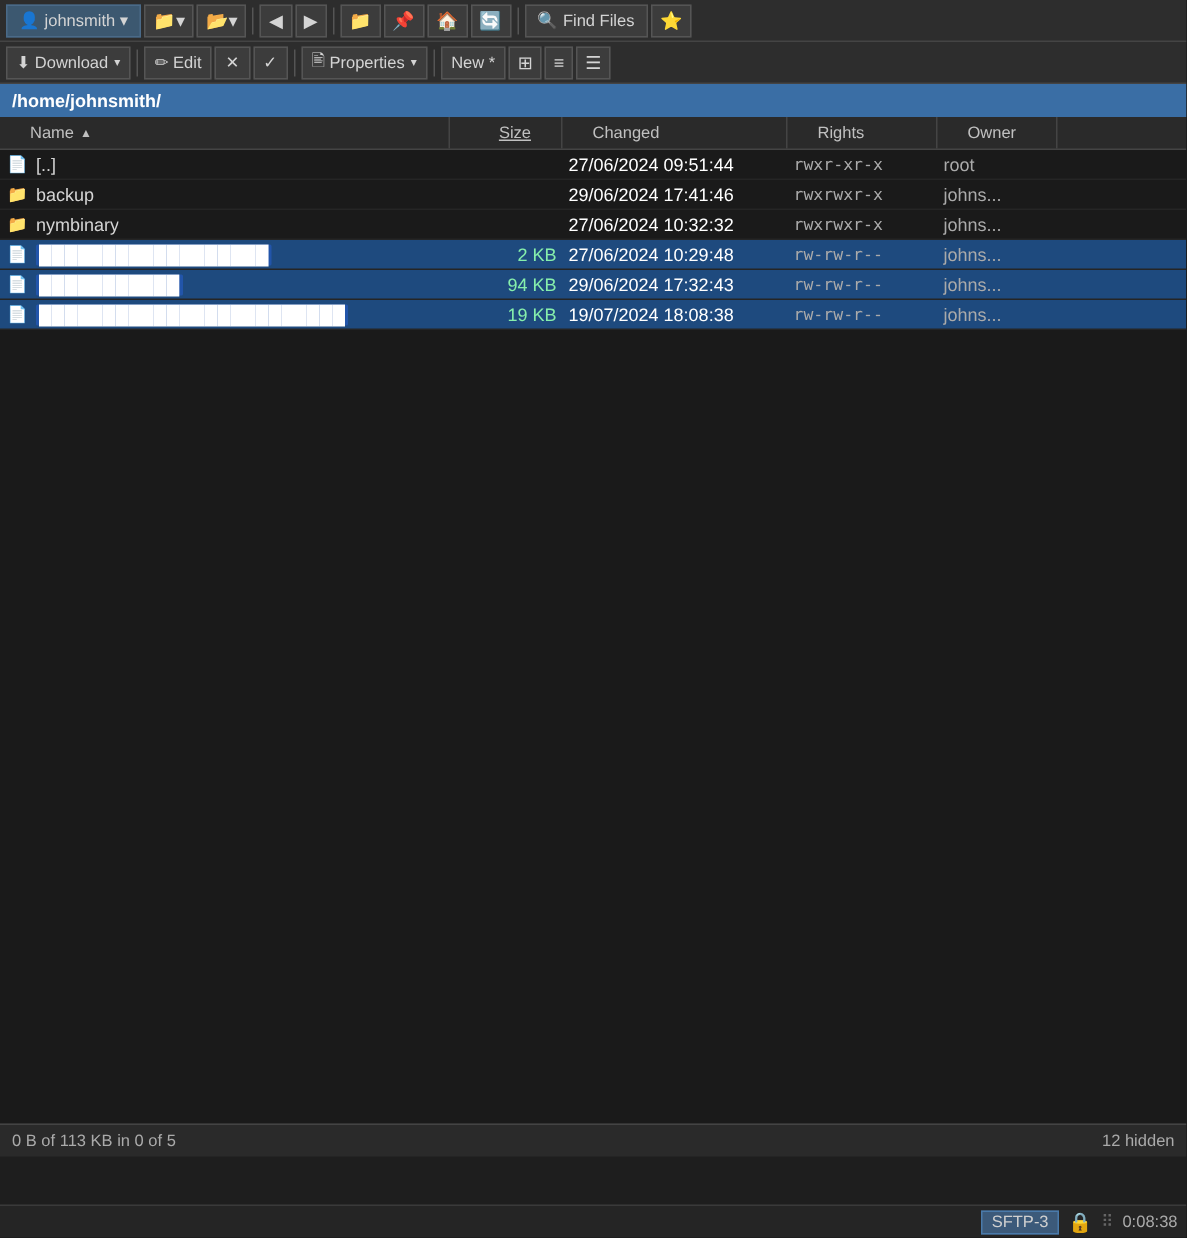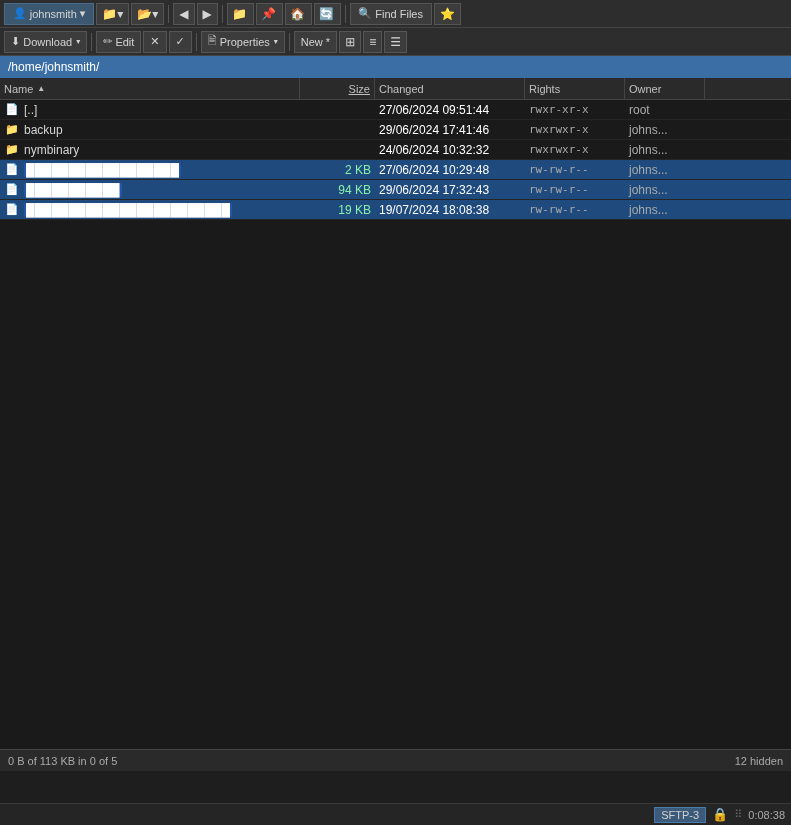--- a/index.html
+++ b/index.html
@@ -61,21 +61,21 @@
       font-size: 8px;
       margin-left: 1px;
     }
 
     
     .address-bar {
       background: #3a6ea5;
       color: #fff;
       padding: 3px 8px;
       font-size: 12px;
-      font-weight: 400;
+      font-weight: 700;
       height: 22px;
       display: flex;
       align-items: center;
     }
 
     
     .file-list-container {
       flex: 1;
       display: flex;
       flex-direction: column;
@@ -87,21 +87,21 @@
       display: flex;
       background: #2a2a2a;
       border-bottom: 1px solid #444;
       height: 22px;
       align-items: center;
       user-select: none;
       position: relative;
     }
 
     .col-header {
-      padding: 0 4px;
+      padding: 0 20px;
       font-size: 11px;
       color: #c0c0c0;
       border-right: 1px solid #444;
       height: 100%;
       display: flex;
       align-items: center;
       cursor: pointer;
     }
 
     .col-name { width: 300px; }
@@ -403,21 +403,21 @@
     <div class="file-cell file-cell-changed">29/06/2024 17:41:46</div>
     <div class="file-cell file-cell-rights">rwxrwxr-x</div>
     <div class="file-cell file-cell-owner">johns...</div>
   </div>
       <div class="file-row">
     <div class="file-cell file-cell-name">
       <span class="file-icon folder-icon">📁</span>
       <span class="file-name-text">nymbinary</span>
     </div>
     <div class="file-cell file-cell-size"></div>
-    <div class="file-cell file-cell-changed">24/06/2024 10:32:32</div>
+    <div class="file-cell file-cell-changed">27/06/2024 10:32:32</div>
     <div class="file-cell file-cell-rights">rwxrwxr-x</div>
     <div class="file-cell file-cell-owner">johns...</div>
   </div>
       <div class="file-row selected">
     <div class="file-cell file-cell-name">
       <span class="file-icon file-icon-doc">📄</span>
       <span class="file-name-highlighted" style="background:#2255aa;color:#fff;border-radius:1px;">██████████████████</span>
     </div>
     <div class="file-cell file-cell-size">2 KB</div>
     <div class="file-cell file-cell-changed">27/06/2024 10:29:48</div>

